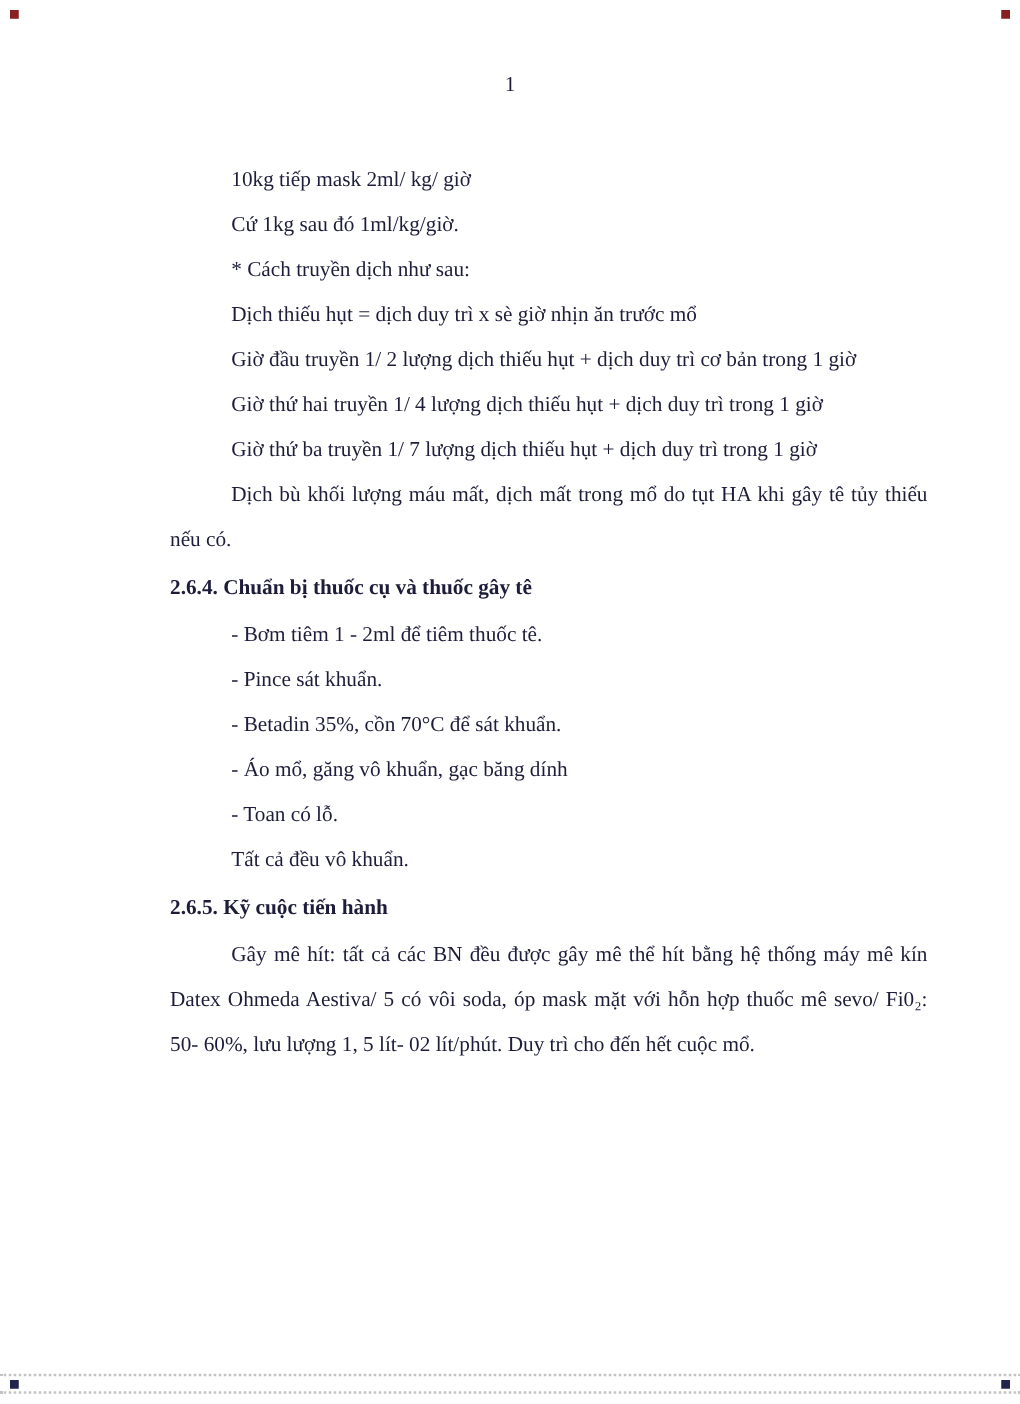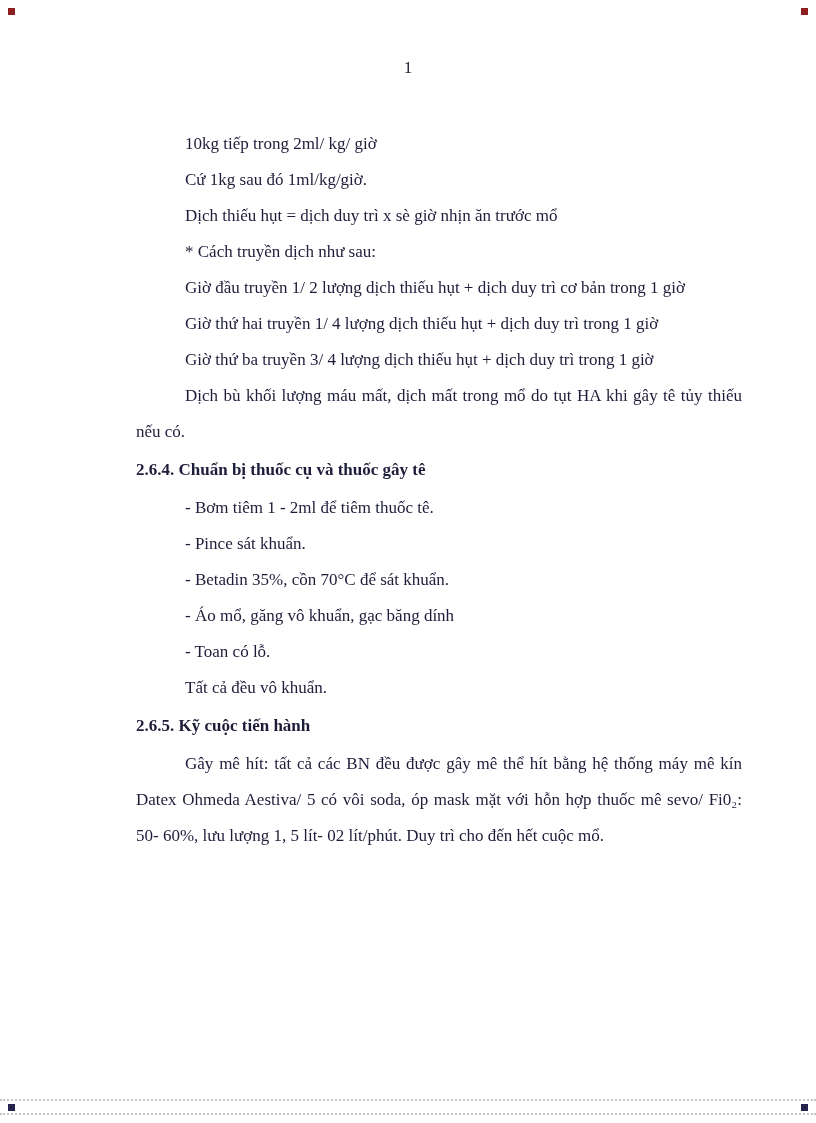--- a/index.html
+++ b/index.html
@@ -63,27 +63,27 @@
 </style>
 </head>
 <body>
 
 <div class="crop-mark red mark-top-left"></div>
 <div class="crop-mark red mark-top-right"></div>
 
 <div class="page-number">1</div>
 
 <div class="content">
-  <p>10kg tiếp trong 2ml/ kg/ giờ</p>
+  <p>10kg tiếp mask 2ml/ kg/ giờ</p>
   <p>Cứ 1kg sau đó 1ml/kg/giờ.</p>
+  <p>* Cách truyền dịch như sau:</p>
   <p>Dịch thiếu hụt = dịch duy trì x sè giờ nhịn ăn trước mổ</p>
-  <p>* Cách truyền dịch như sau:</p>
   <p>Giờ đầu truyền 1/ 2 lượng dịch thiếu hụt + dịch duy trì cơ bản trong 1 giờ</p>
   <p>Giờ thứ hai truyền 1/ 4 lượng dịch thiếu hụt + dịch duy trì trong 1 giờ</p>
-  <p>Giờ thứ ba truyền 3/ 4 lượng dịch thiếu hụt + dịch duy trì trong 1 giờ</p>
+  <p>Giờ thứ ba truyền 1/ 7 lượng dịch thiếu hụt + dịch duy trì trong 1 giờ</p>
   <p>Dịch bù khối lượng máu mất, dịch mất trong mổ do tụt HA khi gây tê tủy thiếu nếu có.</p>
   <h2>2.6.4. Chuẩn bị thuốc cụ và thuốc gây tê</h2>
   <p>- Bơm tiêm 1 - 2ml để tiêm thuốc tê.</p>
   <p>- Pince sát khuẩn.</p>
   <p>- Betadin 35%, cồn 70°C để sát khuẩn.</p>
   <p>- Áo mổ, găng vô khuẩn, gạc băng dính</p>
   <p>- Toan có lỗ.</p>
   <p>Tất cả đều vô khuẩn.</p>
   <h2>2.6.5. Kỹ cuộc tiến hành</h2>
   <p>Gây mê hít: tất cả các BN đều được gây mê thể hít bằng hệ thống máy mê kín Datex Ohmeda Aestiva/ 5 có vôi soda, óp mask mặt với hỗn hợp thuốc mê sevo/ Fi0₂: 50- 60%, lưu lượng 1, 5 lít- 02 lít/phút. Duy trì cho đến hết cuộc mổ.</p>

